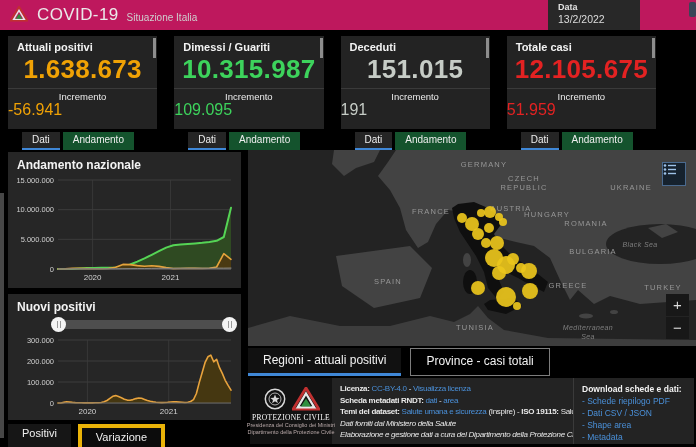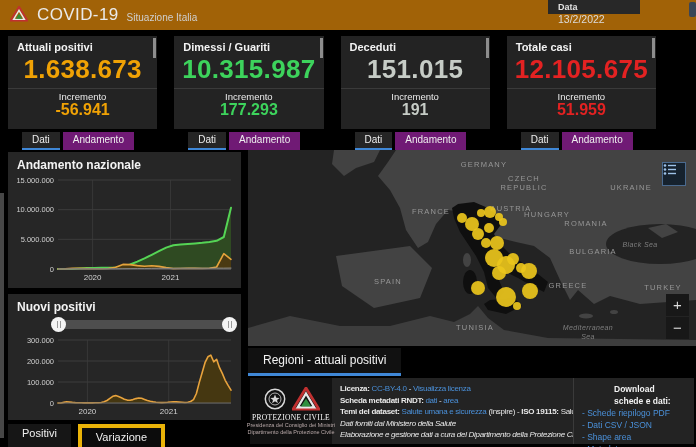--- a/index.html
+++ b/index.html
@@ -1,42 +1,42 @@
 <!DOCTYPE html>
 <html><head>
 <meta charset="utf-8">
 <style>
   html,body{margin:0;padding:0;background:#000;}
   #page{position:relative;width:696px;height:447px;background:#000;overflow:hidden;
         font-family:"Liberation Sans",sans-serif;color:#fff;}
 
   
-  .hdr{position:absolute;left:0;top:0;width:696px;height:30px;background:#a16207;
+  .hdr{position:absolute;left:0;top:0;width:696px;height:30px;background:#be185d;
        display:flex;align-items:center;}
   .hdr-logo{margin:2px 9px 0 10px;flex:0 0 auto;}
   .hdr-title{font-size:17px;color:#eaeaea;letter-spacing:.4px;}
   .hdr-sub{font-size:10px;color:#cfcfcf;margin-left:8px;padding-top:5px;}
-  .data-box{position:absolute;left:548px;top:0;height:14px;width:92px;background:#282828;
+  .data-box{position:absolute;left:548px;top:0;height:30px;width:92px;background:#282828;
             padding:2px 10px;box-sizing:border-box;}
   .data-label{font-size:9px;font-weight:bold;color:#e2e2e2;line-height:11px;}
   .data-value{font-size:10.5px;color:#dcdcdc;line-height:12px;}
   .hdr-sliver{position:absolute;left:689px;top:2px;width:7px;height:15px;background:#3a4557;border-radius:2px;}
 
   
   .cards{position:absolute;left:8px;top:36px;width:648px;display:grid;
          grid-template-columns:repeat(4,1fr);gap:17px;}
   .card{background:#232323;height:93px;position:relative;}
   .card-scroll{position:absolute;right:1px;top:2px;width:3px;height:20px;background:#8d8d8d;}
   .card-title{font-size:11px;font-weight:bold;padding:5px 9px 0;color:#f2f2f2;}
   .card-value{font-size:26px;font-weight:bold;text-align:center;margin-top:1px;letter-spacing:.3px;}
   .card-divider{border-top:1px solid #3a3a3a;margin-top:3px;}
   .card-inc-label{font-size:9.5px;text-align:center;color:#ececec;margin-top:2px;}
-  .card-inc{font-size:16px;font-weight:bold;text-align:center;margin-top:-1px;}
+  .card-inc{font-size:16px;font-weight:normal;margin-top:-1px;}
   .card-tabs{display:flex;margin:3px 0 0 14px;gap:3px;}
-  .ctab{font-size:10px;padding:2px 10px 3px;background:#701a75;color:#eee;cursor:pointer;}
+  .ctab{font-size:10px;padding:2px 10px 3px;background:#14532d;color:#eee;cursor:pointer;}
   .ctab.active{background:#252525;border-bottom:2px solid #3f87d6;}
 
   
   .panel{position:absolute;background:#262626;}
   #panel-andamento{left:8px;top:152px;width:233px;height:136px;}
   #panel-nuovi{left:8px;top:294px;width:233px;height:126px;}
   .panel-title{font-size:12px;font-weight:bold;padding:6px 9px 0;color:#f3f3f3;}
   svg.chart{display:block;margin:2px 4px 0;}
   .slider{position:relative;height:15px;margin:3px 4px 0 43px;}
   .slider-track{position:absolute;left:7px;right:7px;top:3px;height:9px;background:#4e4e4e;border-radius:4px;}
@@ -74,21 +74,21 @@
           justify-content:center;flex:0 0 auto;}
   .f-logo-row{display:flex;align-items:center;gap:5px;}
   .f-org{font-family:"Liberation Serif",serif;font-size:7.5px;letter-spacing:.3px;color:#fff;
          margin-top:2px;white-space:nowrap;}
   .f-org-sub{font-size:5.5px;color:#b9a9a9;line-height:6.5px;white-space:nowrap;text-align:center;}
   .f-mid{flex:1;padding:5px 8px 0;border-right:1px solid #3a3a3a;overflow:hidden;}
   .f-line{font-size:8px;letter-spacing:-.3px;line-height:11.6px;color:#e8e8e8;white-space:nowrap;}
   .seg-b{font-weight:bold;}
   .seg-i{font-style:italic;}
   .f-right{width:104px;padding:5px 8px 0;flex:0 0 auto;}
-  .f-dl-title{font-size:8.5px;font-weight:bold;line-height:12px;color:#f2f2f2;margin-left:32px;}
+  .f-dl-title{font-size:8.5px;font-weight:bold;line-height:12px;color:#f2f2f2;}
   .f-dl-item{font-size:8.5px;line-height:12px;cursor:pointer;}
 </style>
 </head>
 <body>
 
 <div id="page">
 
   <div class="hdr">
     <span class="hdr-logo">
       <svg width="18" height="16" viewBox="0 0 30 26">
@@ -121,21 +121,21 @@
         <span class="ctab">Andamento</span>
       </div>
     </div>
     <div>
       <div class="card">
         <div class="card-scroll"></div>
         <div class="card-title">Dimessi / Guariti</div>
         <div class="card-value" style="color: rgb(61, 211, 92);">10.315.987</div>
         <div class="card-divider"></div>
         <div class="card-inc-label">Incremento</div>
-        <div class="card-inc" style="color: rgb(61, 211, 92);">177.293</div>
+        <div class="card-inc" style="color: rgb(61, 211, 92);">109.095</div>
       </div>
       <div class="card-tabs">
         <span class="ctab active">Dati</span>
         <span class="ctab">Andamento</span>
       </div>
     </div>
     <div>
       <div class="card">
         <div class="card-scroll"></div>
         <div class="card-title">Deceduti</div>
@@ -289,20 +289,21 @@
       </svg>
     </div>
     <div class="zoom-btns">
       <div class="zbtn">+</div>
       <div class="zbtn">−</div>
     </div>
   </div>
 
   <div class="map-tabs">
     <span class="mtab active">Regioni - attuali positivi</span>
+    <span class="mtab inactive">Province - casi totali</span>
   </div>
 
   <div id="footer">
     <div class="f-logo">
       <div class="f-logo-row">
         <svg width="24" height="24" viewBox="0 0 26 26">
           <circle cx="13" cy="13" r="10.5" fill="none" stroke="#d8d8d8" stroke-width="1.6"></circle>
           <circle cx="13" cy="13" r="6.5" fill="none" stroke="#bdbdbd" stroke-width="1"></circle>
           <polygon points="13,8.2 14.4,11.6 18,11.8 15.2,14 16.1,17.5 13,15.5 9.9,17.5 10.8,14 8,11.8 11.6,11.6" fill="#d8d8d8"></polygon>
         </svg>

